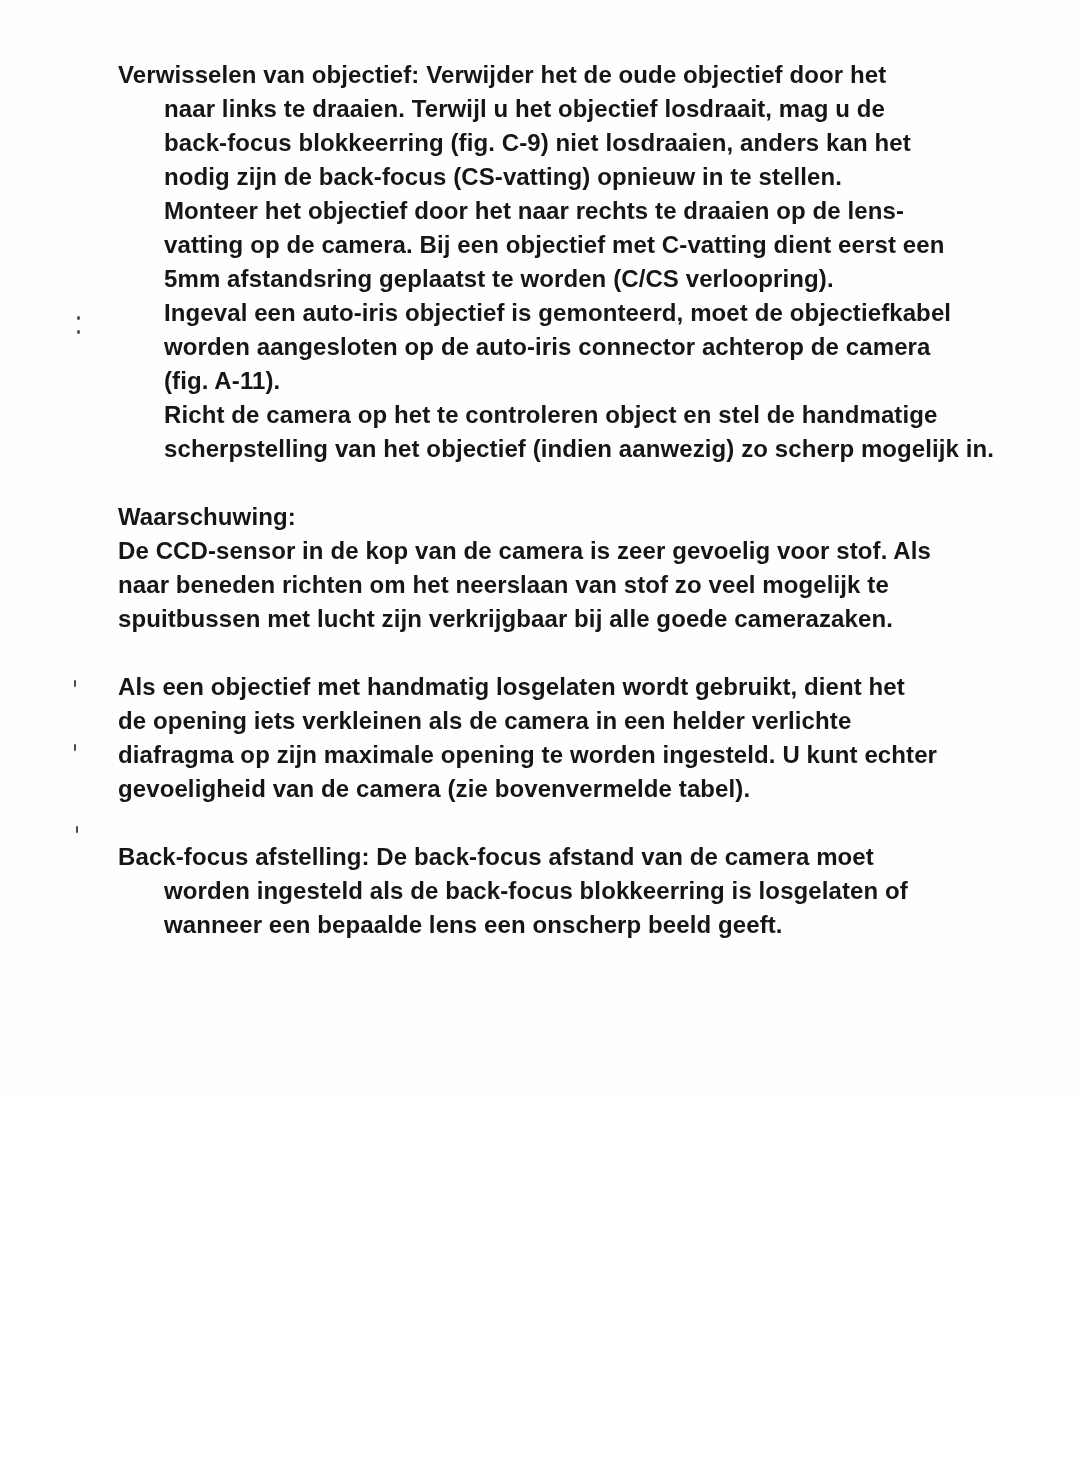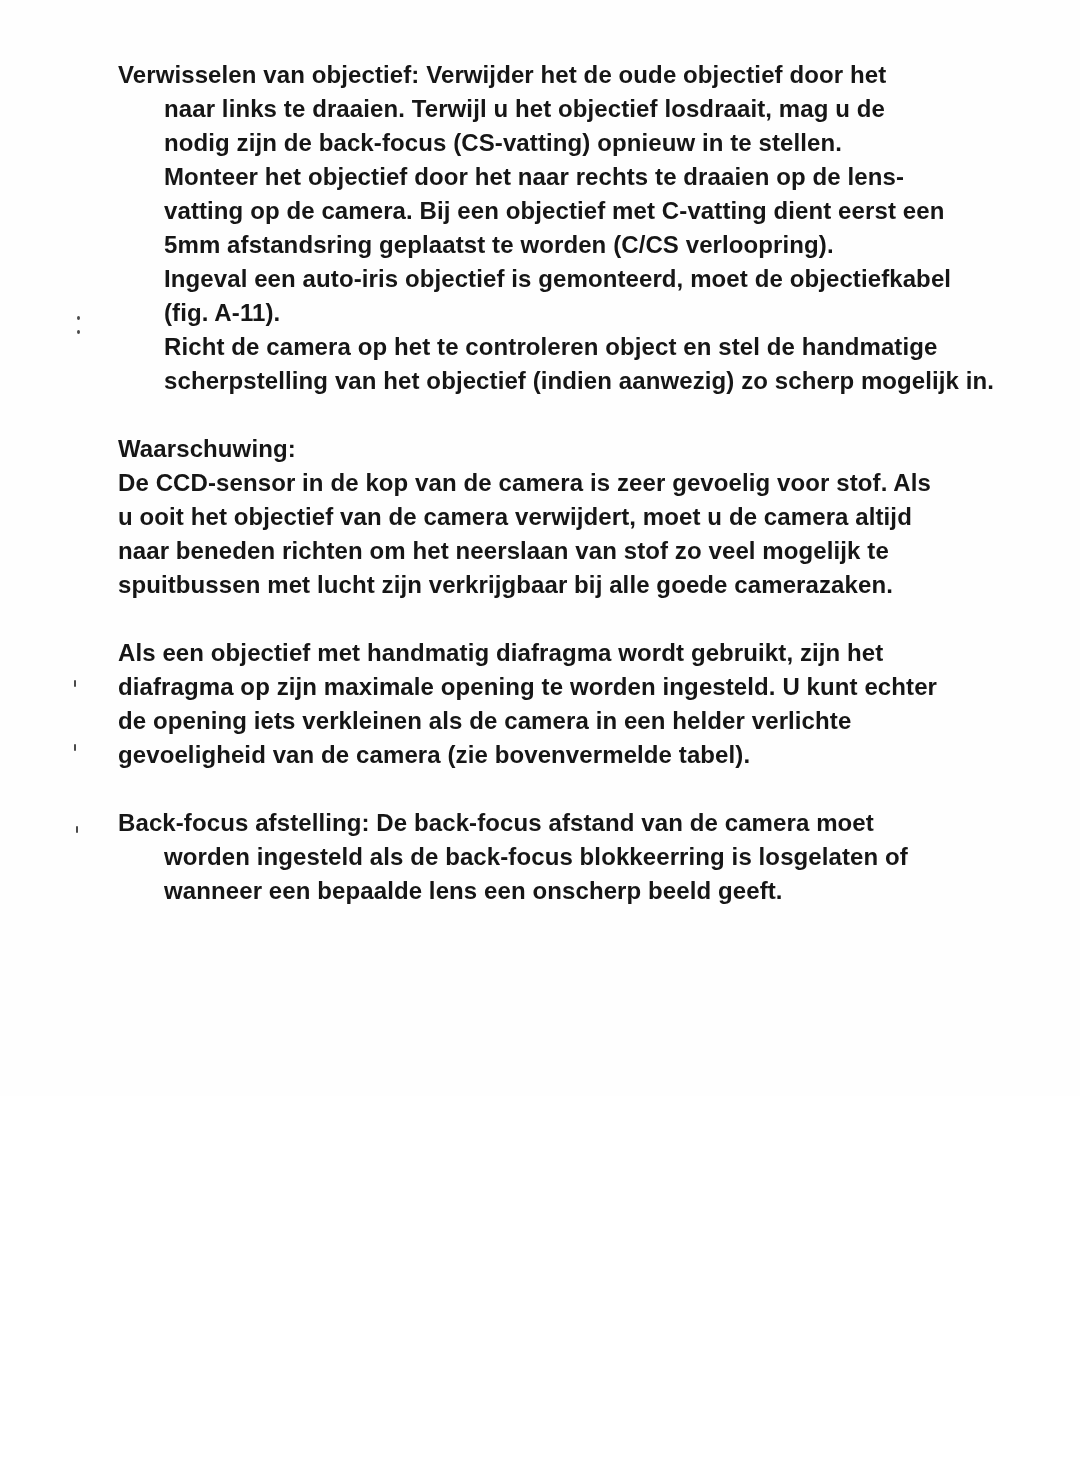--- a/index.html
+++ b/index.html
@@ -65,40 +65,41 @@
 </style>
 </head>
 <body>
 
 <div class="page">
 
   <div class="text-block">
       <div class="paragraph">
         <div class="line">Verwisselen van objectief: Verwijder het de oude objectief door het</div>
         <div class="line indented">naar links te draaien. Terwijl u het objectief losdraait, mag u de</div>
+        <div class="line indented">back-focus blokkeerring (fig. C-9) niet losdraaien, anders kan het</div>
         <div class="line indented">nodig zijn de back-focus (CS-vatting) opnieuw in te stellen.</div>
         <div class="line indented">Monteer het objectief door het naar rechts te draaien op de lens-</div>
         <div class="line indented">vatting op de camera. Bij een objectief met C-vatting dient eerst een</div>
         <div class="line indented">5mm afstandsring geplaatst te worden (C/CS verloopring).</div>
         <div class="line indented">Ingeval een auto-iris objectief is gemonteerd, moet de objectiefkabel</div>
+        <div class="line indented">worden aangesloten op de auto-iris connector achterop de camera</div>
         <div class="line indented">(fig. A-11).</div>
         <div class="line indented">Richt de camera op het te controleren object en stel de handmatige</div>
         <div class="line indented">scherpstelling van het objectief (indien aanwezig) zo scherp mogelijk in.</div>
       </div>
       <div class="paragraph">
         <div class="line">Waarschuwing:</div>
         <div class="line">De CCD-sensor in de kop van de camera is zeer gevoelig voor stof. Als</div>
-        <div class="line">u ooit het objectief van de camera verwijdert, moet u de camera altijd</div>
         <div class="line">naar beneden richten om het neerslaan van stof zo veel mogelijk te</div>
         <div class="line">spuitbussen met lucht zijn verkrijgbaar bij alle goede camerazaken.</div>
       </div>
       <div class="paragraph">
-        <div class="line">Als een objectief met handmatig diafragma wordt gebruikt, zijn het</div>
+        <div class="line">Als een objectief met handmatig losgelaten wordt gebruikt, dient het</div>
+        <div class="line">de opening iets verkleinen als de camera in een helder verlichte</div>
         <div class="line">diafragma op zijn maximale opening te worden ingesteld. U kunt echter</div>
-        <div class="line">de opening iets verkleinen als de camera in een helder verlichte</div>
         <div class="line">gevoeligheid van de camera (zie bovenvermelde tabel).</div>
       </div>
       <div class="paragraph">
         <div class="line">Back-focus afstelling: De back-focus afstand van de camera moet</div>
         <div class="line indented">worden ingesteld als de back-focus blokkeerring is losgelaten of</div>
         <div class="line indented">wanneer een bepaalde lens een onscherp beeld geeft.</div>
       </div>
     </div>
 
   <div class="page-number">42</div>

